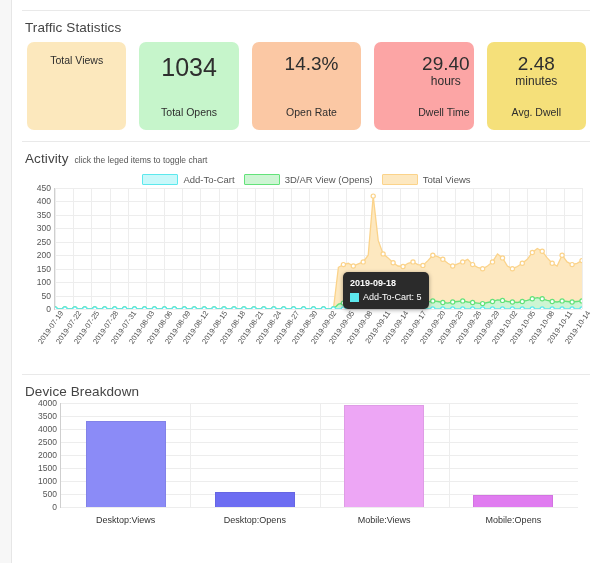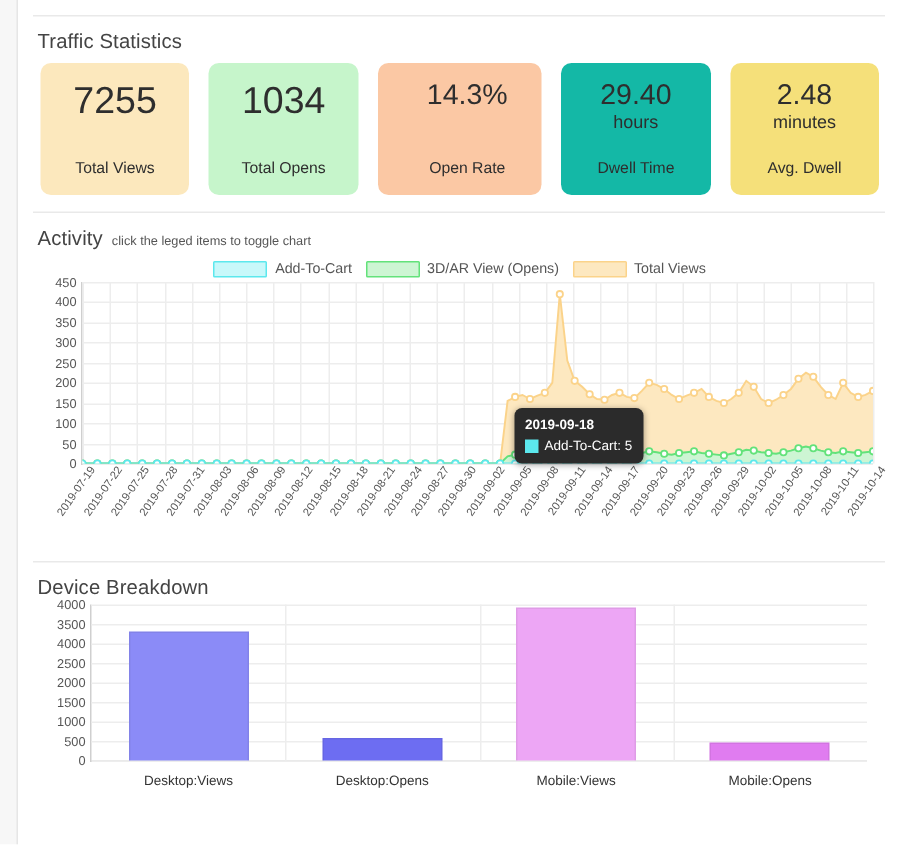--- a/index.html
+++ b/index.html
@@ -141,38 +141,35 @@
   <div class="content">
 
     <div class="divider" style="margin-top:10px"></div>
 
     <div class="section">
       <div class="section-head">
         <span class="section-title">Traffic Statistics</span>
       </div>
       <div class="cards" id="stat-cards">
           <div class="card" style="background: rgb(252, 232, 189);">
-            <div class="card-top">
-              <div class="card-value">7255</div>
-            </div>
             <div class="card-label">Total Views</div>
           </div>
           <div class="card" style="background: rgb(198, 245, 203);">
             <div class="card-top">
               <div class="card-value">1034</div>
             </div>
             <div class="card-label">Total Opens</div>
           </div>
           <div class="card" style="background: rgb(251, 200, 164); padding-left: 14px;">
             <div class="card-top">
               <div class="card-value sm">14.3%</div>
             </div>
             <div class="card-label">Open Rate</div>
           </div>
-          <div class="card" style="background: #14b8a6;">
+          <div class="card" style="background: #fca5a5; align-items: flex-end;">
             <div class="card-top">
               <div class="card-value sm">29.40</div>
               <div class="card-unit">hours</div>
             </div>
             <div class="card-label">Dwell Time</div>
           </div>
           <div class="card" style="background: rgb(245, 224, 122);">
             <div class="card-top">
               <div class="card-value sm">2.48</div>
               <div class="card-unit">minutes</div>

